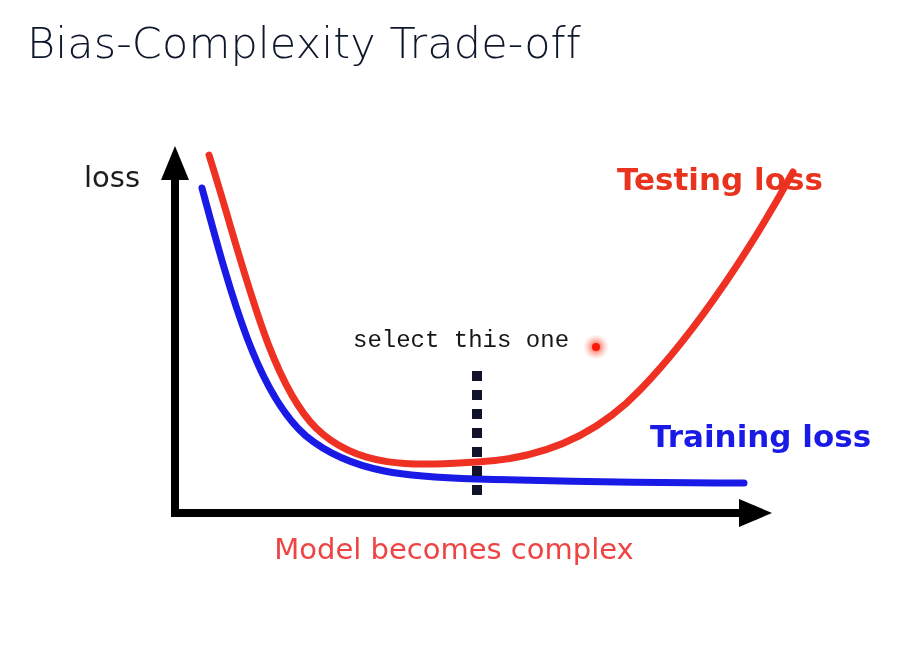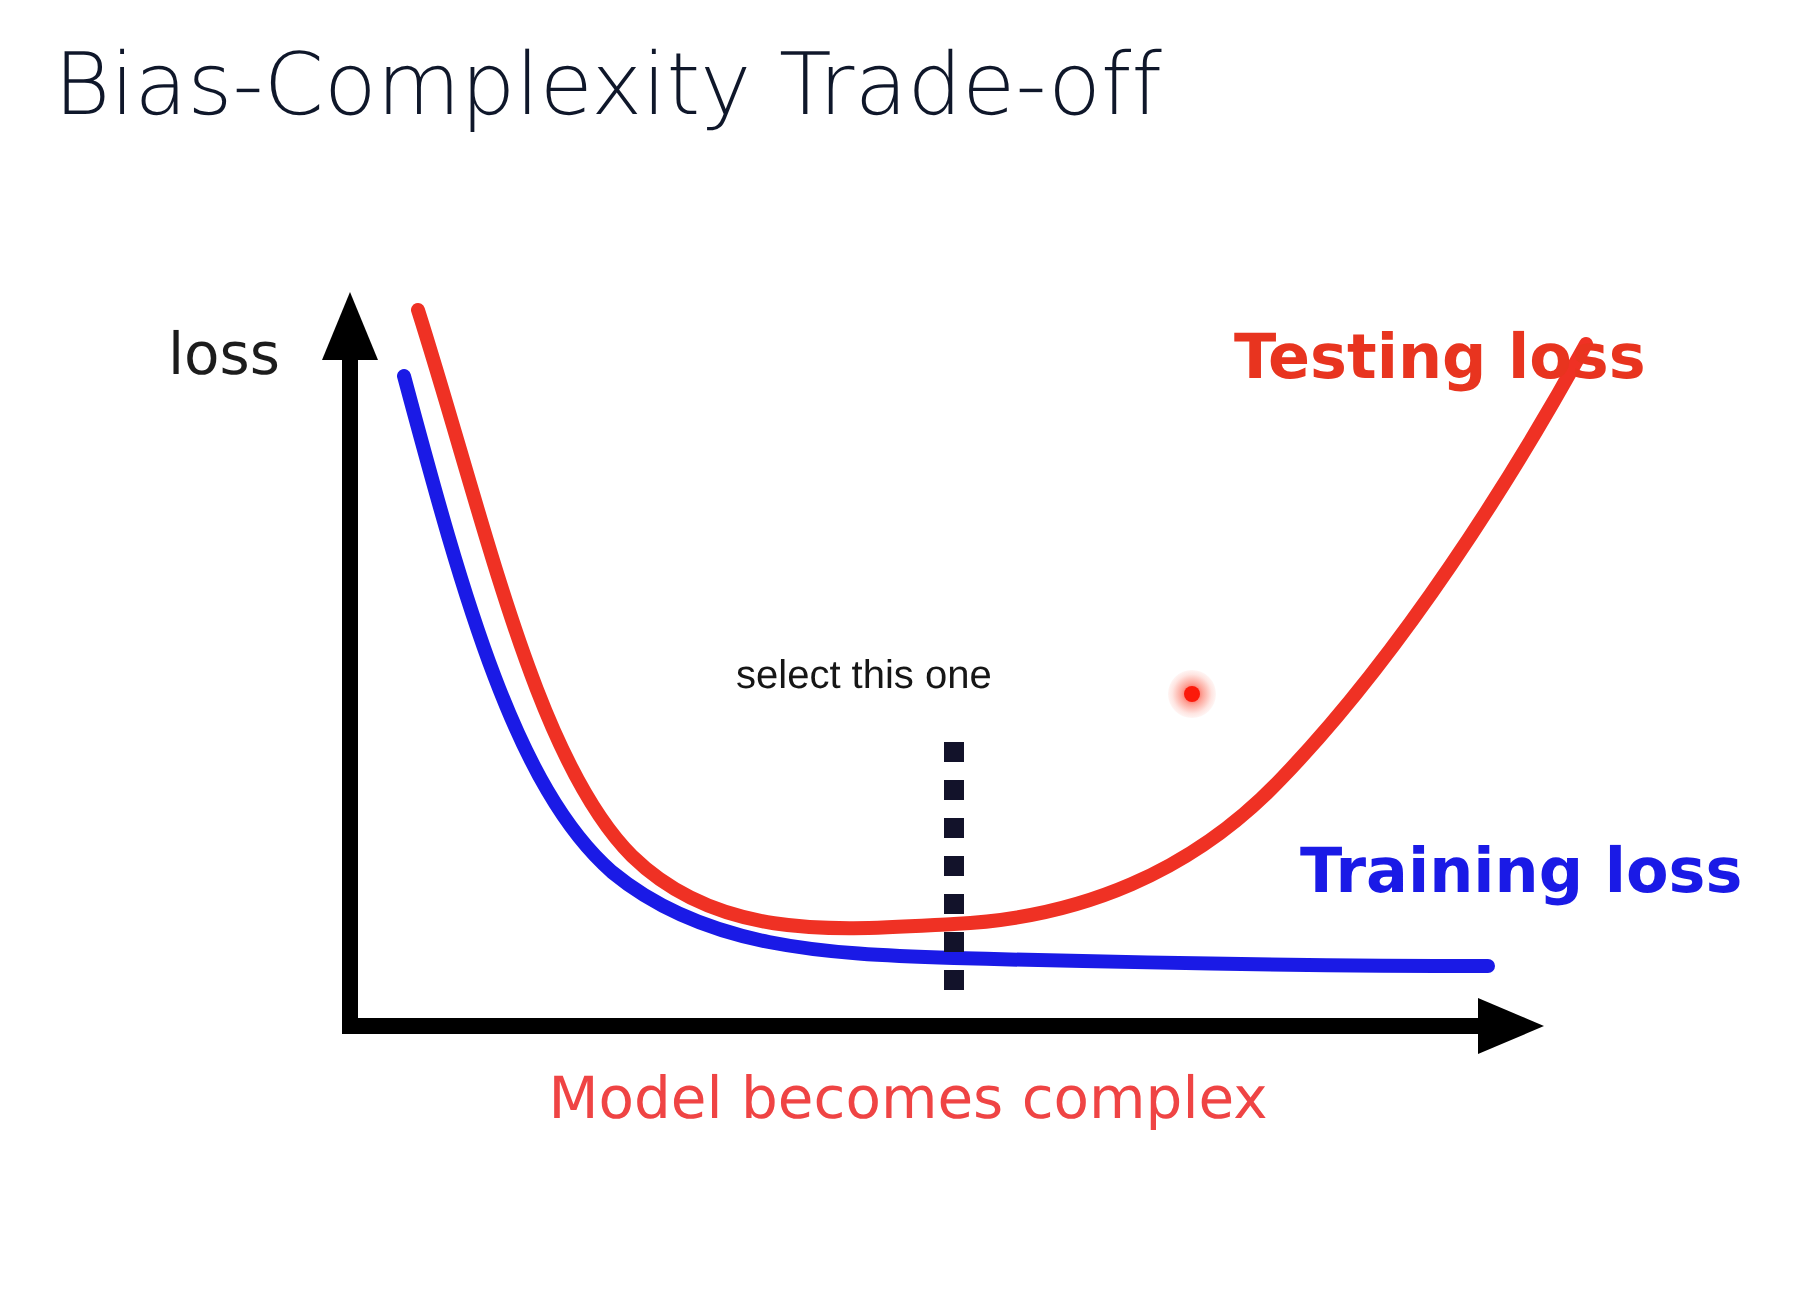--- a/index.html
+++ b/index.html
@@ -64,27 +64,27 @@
     left: 650px;
     top: 418px;
     font-size: 31px;
     font-weight: 600;
     white-space: nowrap;
     font-family: "DejaVu Sans", "Liberation Sans", sans-serif;
     text-align: right;
   }
   .annotation-select {
     position: absolute;
-    left: 368px;
+    left: 353px;
     top: 327px;
-    font-size: 20px;
+    font-size: 24px;
     font-weight: 400;
     color: #161616;
     white-space: nowrap;
-    font-family: Liberation Sans, sans-serif;
+    font-family: Liberation Mono, monospace;
   }
   .laser-dot {
     position: absolute;
     left: 584px;
     top: 335px;
     width: 24px;
     height: 24px;
     border-radius: 50%;
   }
   .laser-dot .core {

